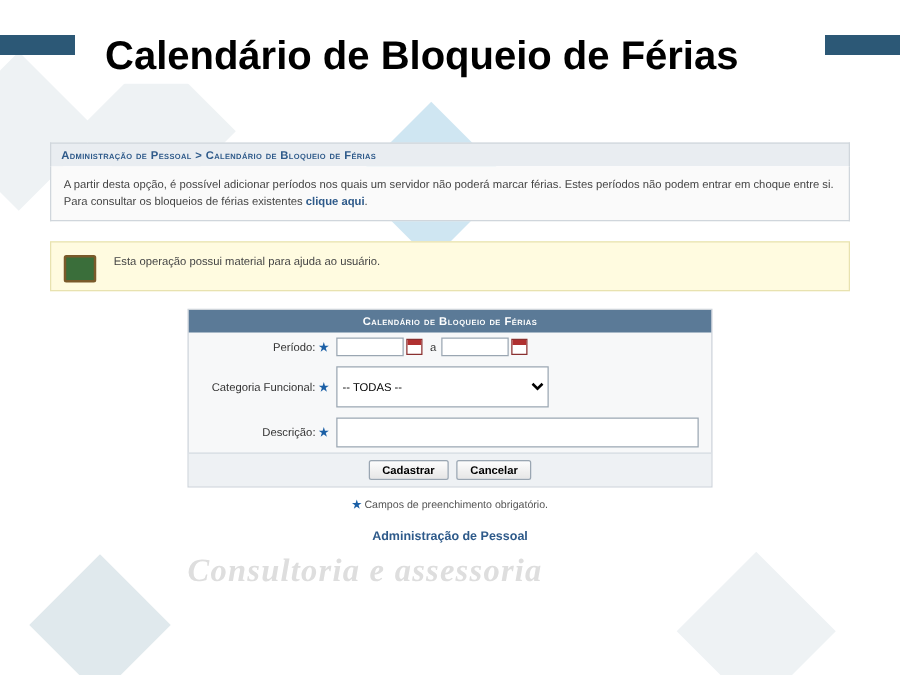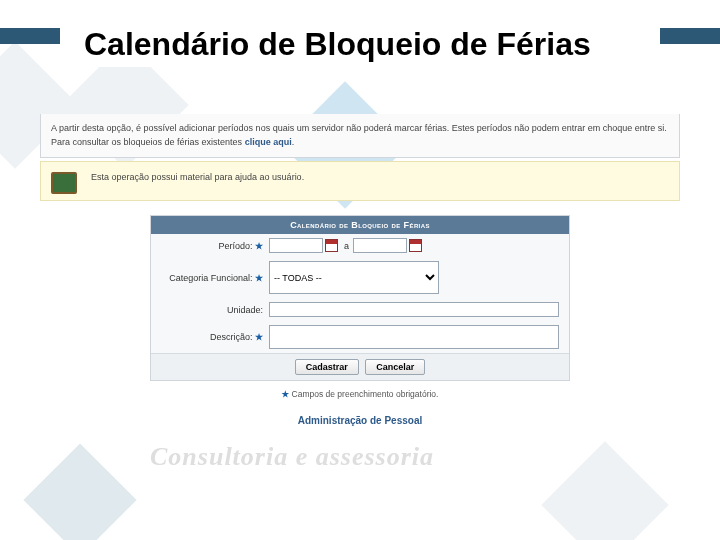--- a/index.html
+++ b/index.html
@@ -56,21 +56,21 @@
     border: 1px solid #d0d6dc;
     border-top: none;
     padding: 8px 10px;
     line-height: 1.5;
     color: #444;
   }
   .intro a { color: #2e5a8a; text-decoration: none; font-weight: 700; }
   .help-box {
     background: #fffbe0;
     border: 1px solid #e8e2b0;
-    margin-top: 3px;
+    margin-top: 16px;
     padding: 8px 10px 8px 50px;
     position: relative;
     min-height: 40px;
     line-height: 1.7;
     color: #444;
   }
   .help-icon {
     position: absolute; left: 10px; top: 10px;
     width: 26px; height: 22px;
     background: #3a6e3a; border: 2px solid #7a5a2a;
@@ -174,20 +174,25 @@
 <div class="bg-shape sh5"></div>
 <div class="watermark">Consultoria e assessoria</div>
 
 <div class="title-bar"></div>
 <div class="title-overlay">
   <h1>Calendário de Bloqueio de Férias</h1>
 </div>
 
 <div class="content">
 
+  <div class="breadcrumb">
+    <span>Administração de Pessoal</span>
+    <span>&gt;</span>
+    <span>Calendário de Bloqueio de Férias</span>
+  </div>
 
   <div class="intro">
     <span>A partir desta opção, é possível adicionar períodos nos quais um servidor não poderá marcar férias. Estes períodos não podem entrar em choque entre si. Para consultar os bloqueios de férias existentes </span>
     <a href="#">clique aqui</a><span>.</span>
   </div>
 
   <div class="help-box">
     <div class="help-icon"></div>
     <div>Esta operação possui material para ajuda ao usuário.</div>
   </div>
@@ -210,24 +215,20 @@
     <div class="form-row">
       <label>
         <span>Categoria Funcional:</span>
         <span class="req">★</span>
       </label>
       <select class="cat">
         <option>-- TODAS --</option>
       </select>
     </div>
 
-    <div class="form-row">
-      <label>Unidade:</label>
-      <input class="unidade" value="" style="">
-    </div>
 
     <div class="form-row">
       <label>
         <span>Descrição:</span>
         <span class="req">★</span>
       </label>
       <textarea class="desc" style=""></textarea>
     </div>
 
     <div class="btn-row">

